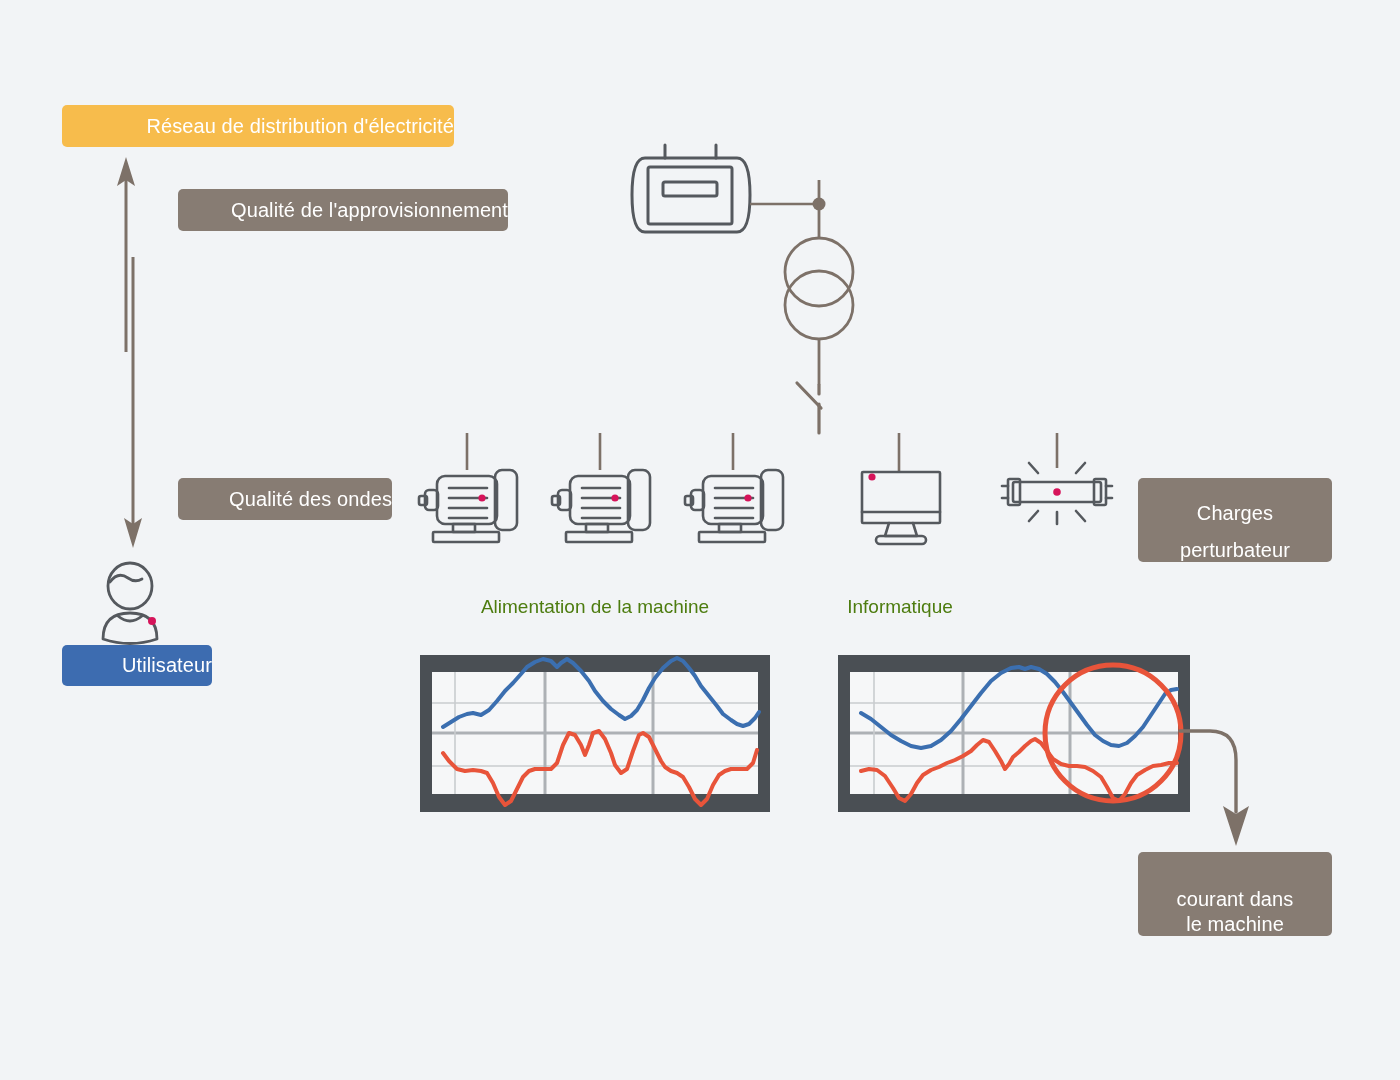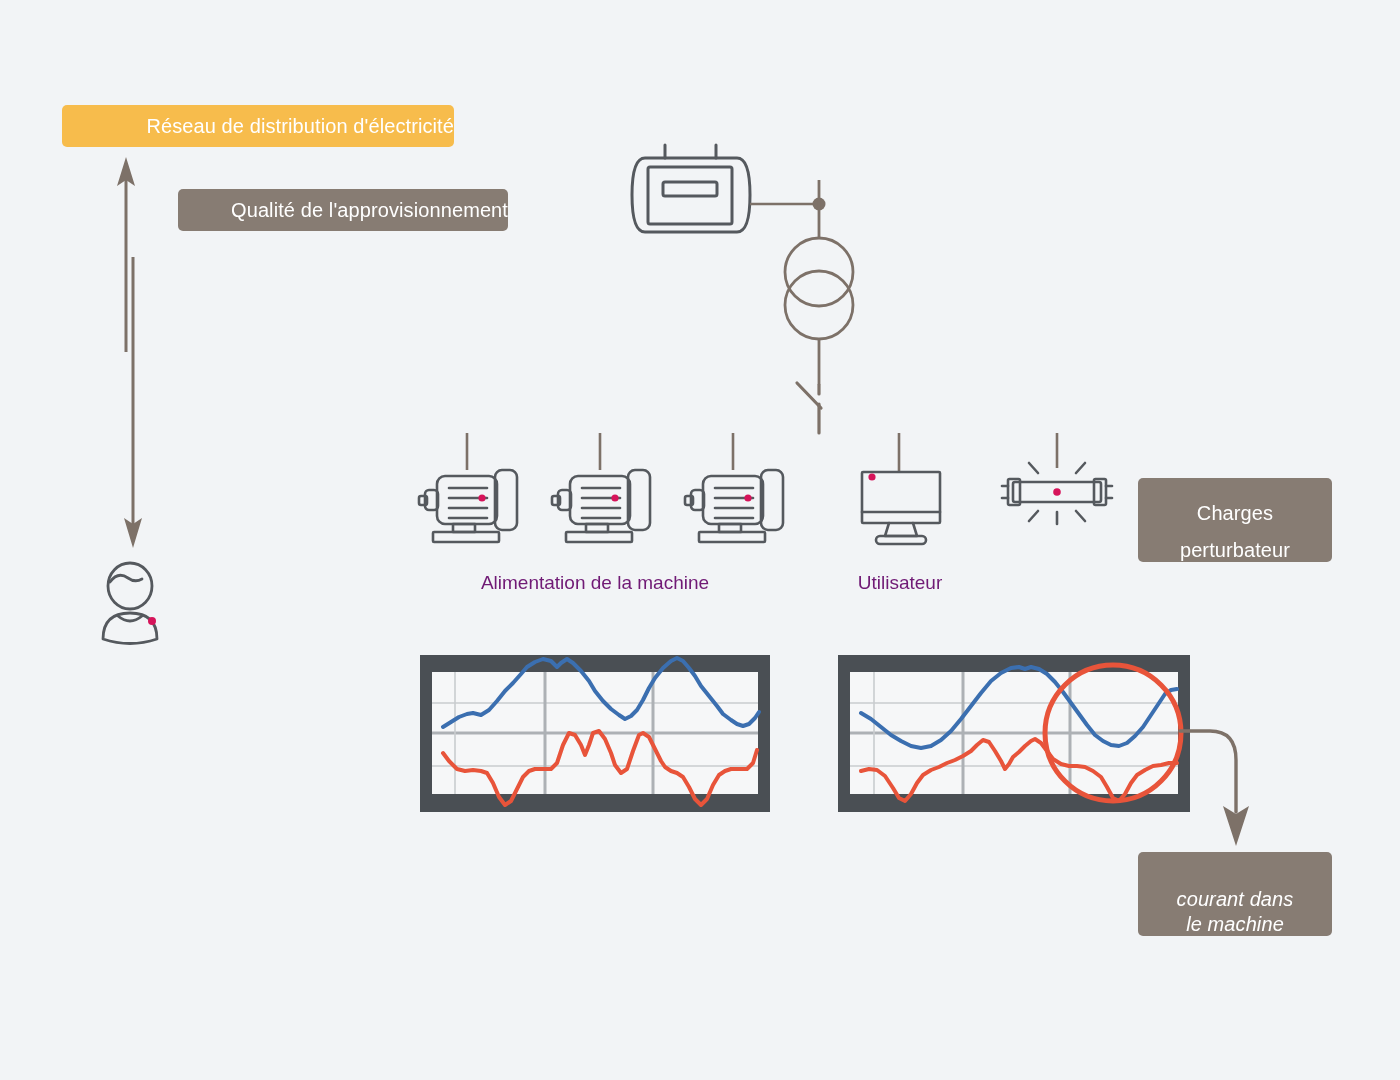--- a/index.html
+++ b/index.html
@@ -22,24 +22,25 @@
     line-height:1.22;
     box-sizing:border-box;
     letter-spacing:.1px;
   }
   .chip-orange{background:#F7BC4C;}
   .chip-brown{background:#877C73;}
   .chip-blue{background:#3D6CB0;}
 
   .caption{
     position:absolute;
-    color:#701a75;
+    color:#4d7c0f;
     text-align:center;
     line-height:1.28;
     font-size:19px;
+    margin-top:24px;
   }
 </style>
 </head>
 <body>
 
 <div id="stage">
 
   <svg class="layer" viewBox="0 0 1400 1080">
     <defs>
       <linearGradient id="fadeLeft" x1="0" y1="0" x2="1" y2="0">
@@ -247,34 +248,40 @@
   </svg>
 
   <div class="chip chip-orange" style="left:62px;top:105px;width:392px;height:42px;font-size:20px;">
     <span>Réseau de distribution d'électricité</span>
   </div>
 
   <div class="chip chip-brown" style="left:178px;top:189px;width:330px;height:42px;font-size:20px;">
     <span>Qualité de l'approvisionnement</span>
   </div>
 
-
+  <div class="chip chip-brown" style="left:178px;top:478px;width:214px;height:42px;font-size:20px;">
+    <span>Qualité des ondes</span>
+  </div>
+
+  <div class="chip chip-blue" style="left:62px;top:645px;width:150px;height:41px;font-size:20px;">
+    <span>Utilisateur</span>
+  </div>
 
   <div class="chip chip-brown" style="left:1138px;top:478px;width:194px;height:84px;font-size:20px;flex-direction:column;gap:12px;">
     <span>Charges</span>
     <span>perturbateur</span>
   </div>
 
-  <div class="chip chip-brown" style="left:1138px;top:852px;width:194px;height:84px;font-size:20px;flex-direction:column;font-style:italic;">
+  <div class="chip chip-brown" style="left:1138px;top:852px;width:194px;height:84px;font-size:20px;flex-direction:column;">
     <span>courant dans</span>
     <span>le machine</span>
   </div>
 
   <div class="caption" style="left:445px;top:571px;width:300px;">
     <span>Alimentation de la machine</span>
   </div>
 
   <div class="caption" style="left:820px;top:571px;width:160px;">
-    <span>Utilisateur</span>
+    <span>Informatique</span>
   </div>
 
 
 </div>
 
 </body></html>

